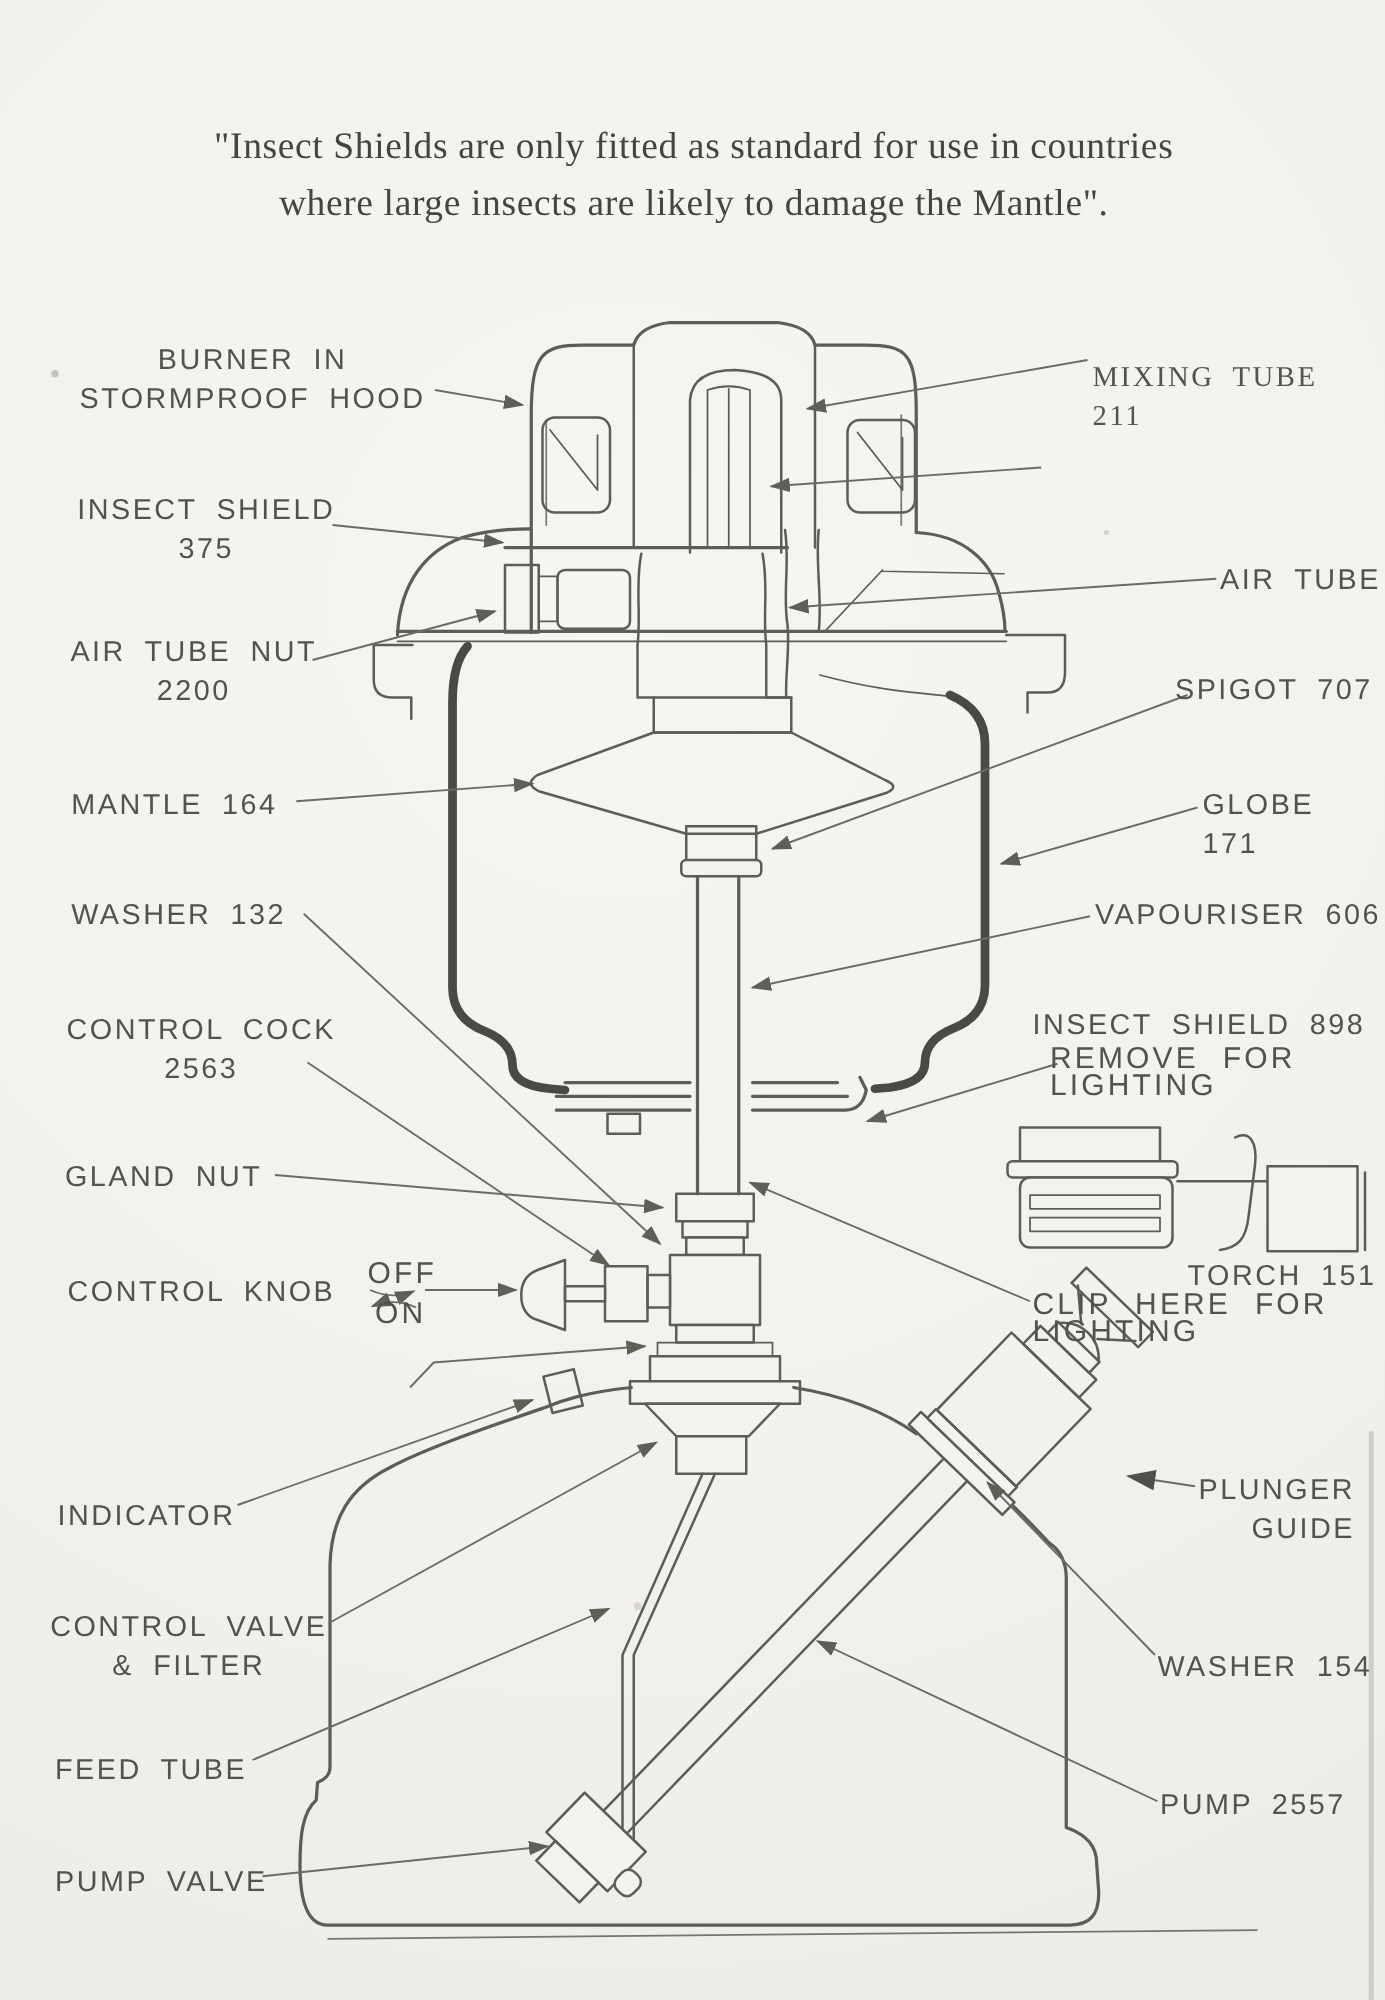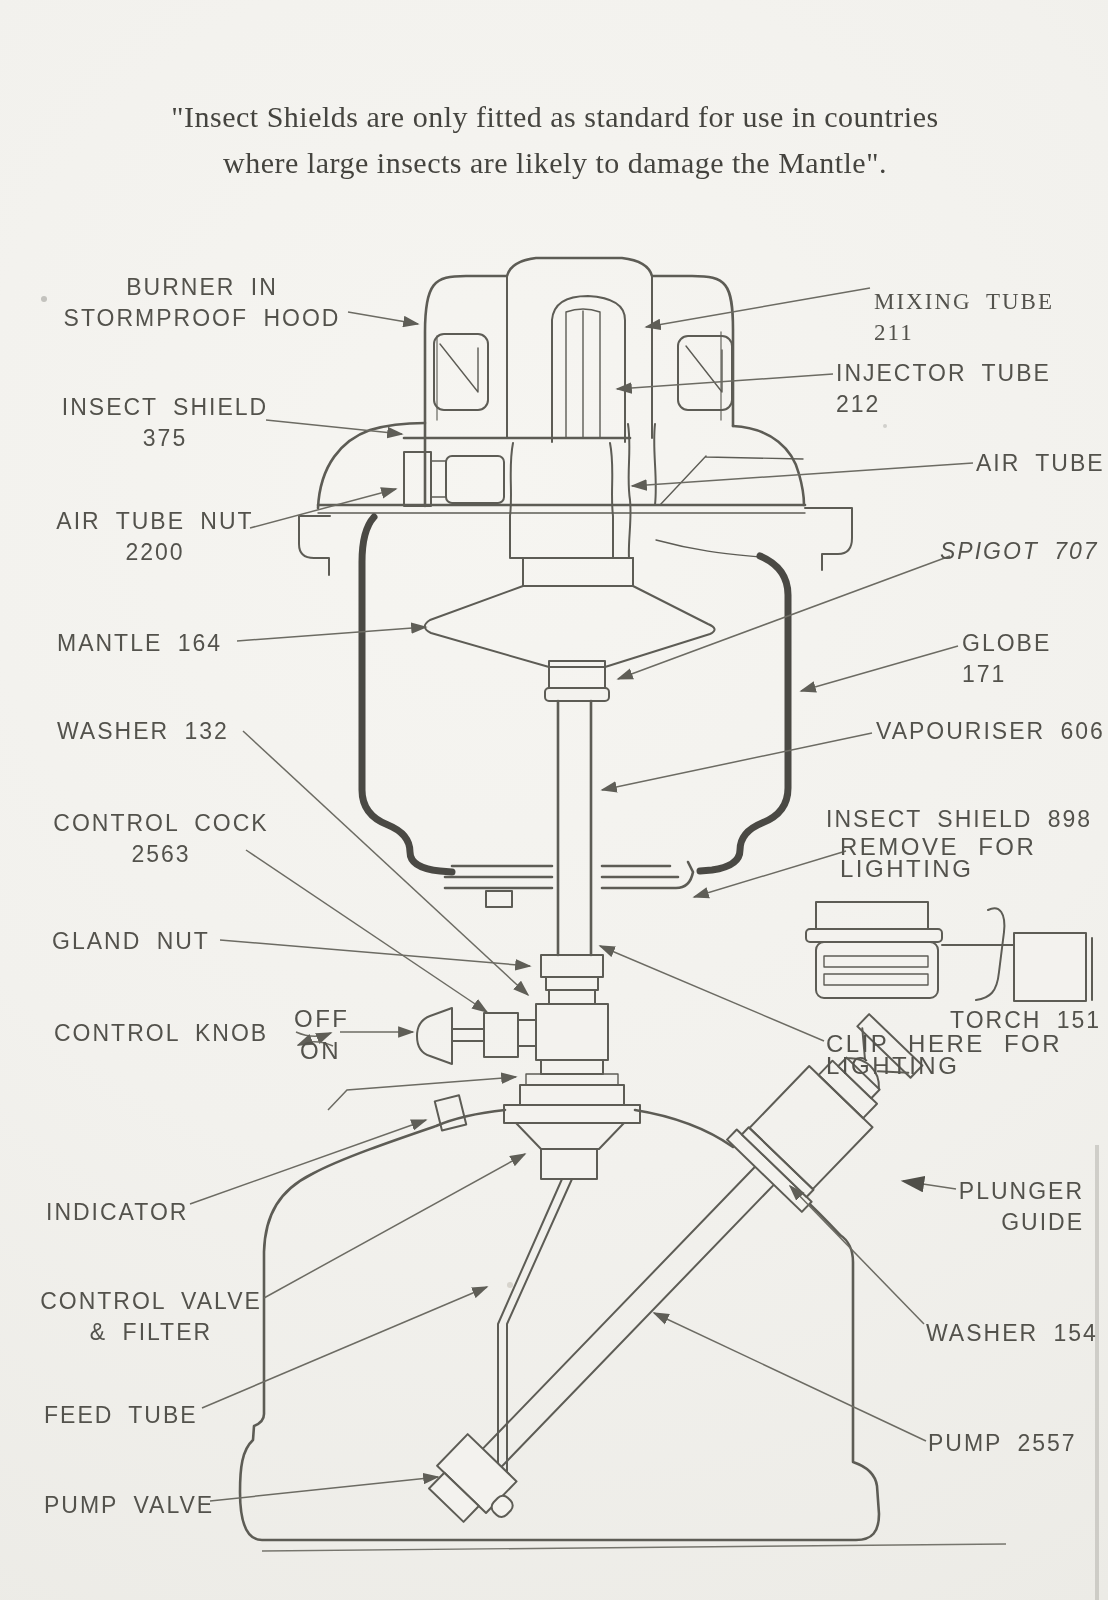--- a/index.html
+++ b/index.html
@@ -216,23 +216,22 @@
   <div class="lbl" style="left:54px;top:1018px;">CONTROL KNOB</div>
   <div class="lbl sm" style="left:294px;top:1008px;">OFF</div>
   <div class="lbl sm" style="left:300px;top:1040px;">ON</div>
   <div class="lbl" style="left:46px;top:1197px;">INDICATOR</div>
   <div class="lbl c" style="left:40px;top:1286px;width:222px;">CONTROL VALVE
 &amp; FILTER</div>
   <div class="lbl" style="left:44px;top:1400px;">FEED TUBE</div>
   <div class="lbl" style="left:44px;top:1490px;">PUMP VALVE</div>
 
   <div class="lbl" style="left:874px;top:286px;font-family:Liberation Serif, serif;">MIXING TUBE 211</div>
-  <div class="lbl" style="left:836px;top:358px;">INJECTOR TUBE 212</div>
   <div class="lbl" style="left:976px;top:448px;">AIR TUBE</div>
-  <div class="lbl" style="left:940px;top:536px;font-style:italic;">SPIGOT 707</div>
+  <div class="lbl" style="left:940px;top:536px;">SPIGOT 707</div>
   <div class="lbl" style="left:962px;top:628px;">GLOBE 171</div>
   <div class="lbl" style="left:876px;top:716px;">VAPOURISER 606</div>
   <div class="lbl" style="left:826px;top:804px;">INSECT SHIELD 898</div>
   <div class="lbl sm" style="left:840px;top:836px;">REMOVE  FOR  LIGHTING</div>
   <div class="lbl" style="left:950px;top:1005px;">TORCH 151</div>
   <div class="lbl r" style="left:958px;top:1176px;width:126px;">PLUNGER
 GUIDE</div>
   <div class="lbl sm" style="left:826px;top:1033px;">CLIP  HERE  FOR  LIGHTING</div>
   <div class="lbl" style="left:926px;top:1318px;">WASHER 154</div>
   <div class="lbl" style="left:928px;top:1428px;">PUMP 2557</div>

